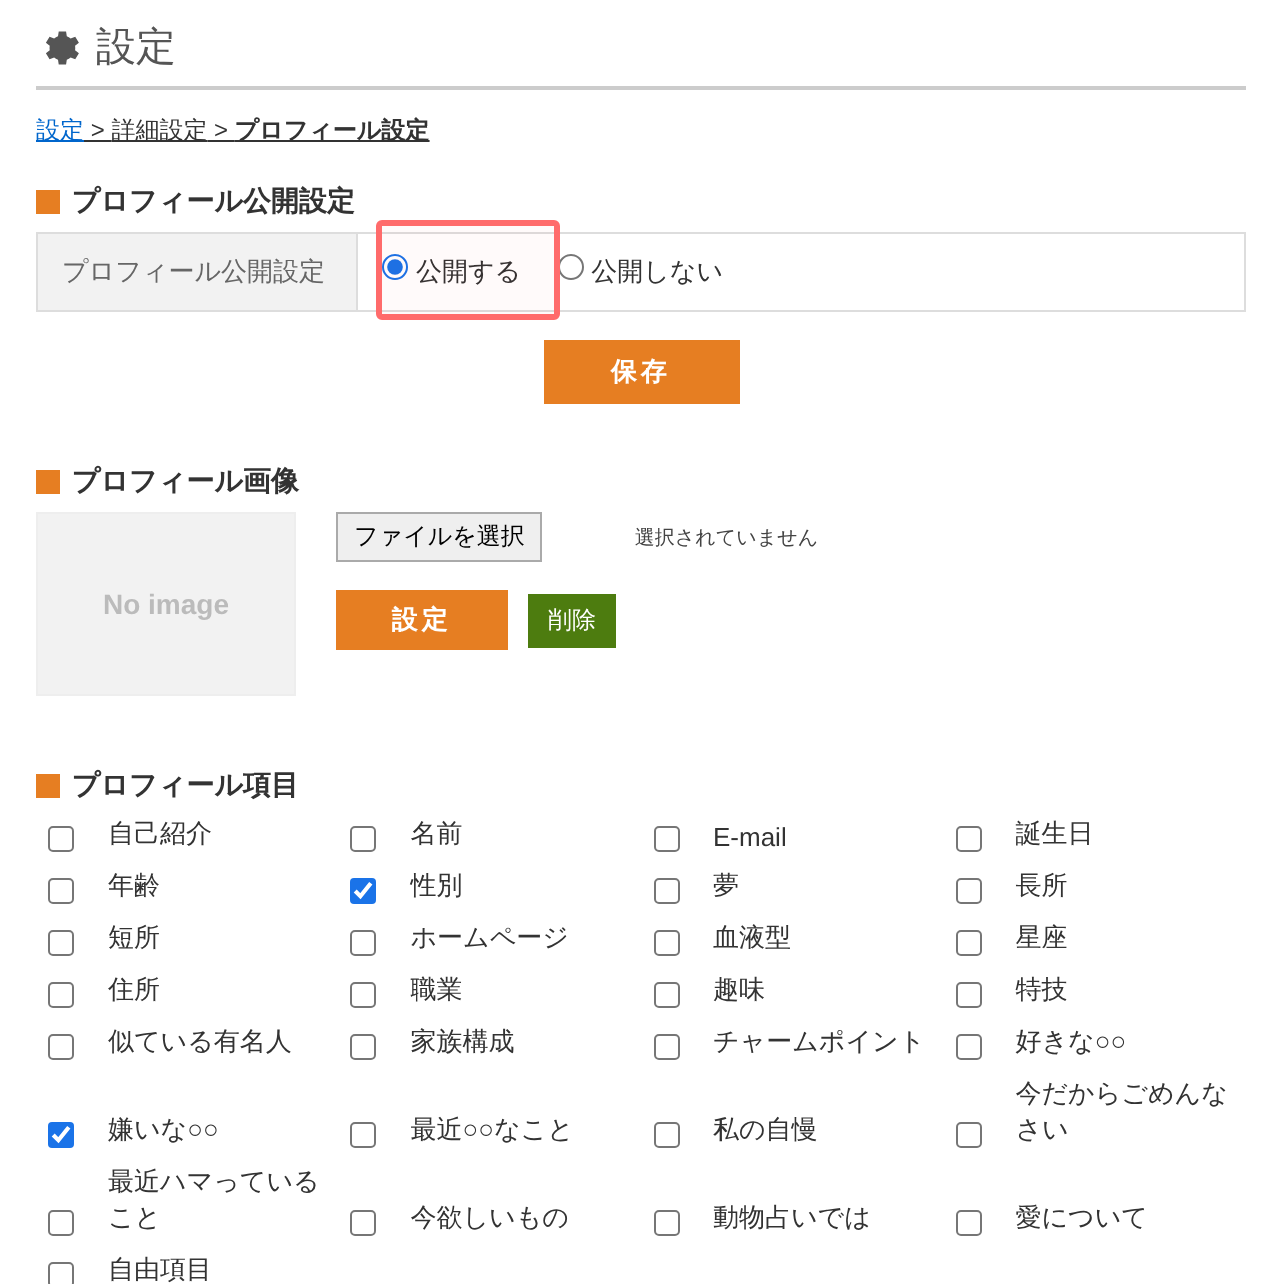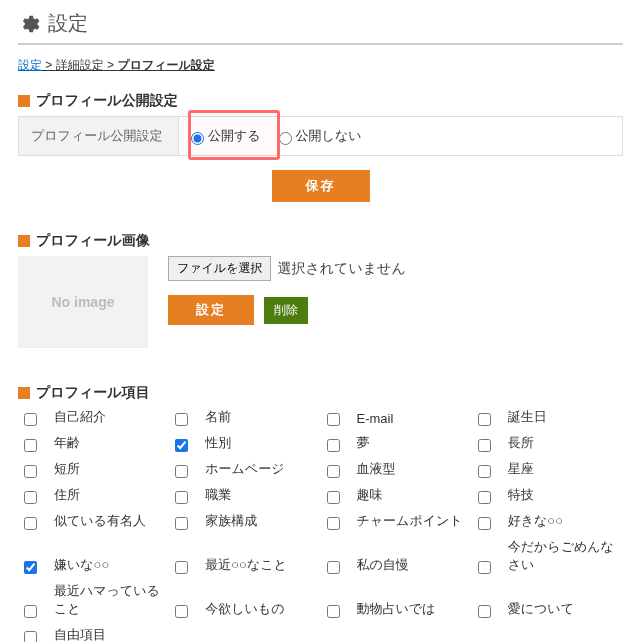--- a/index.html
+++ b/index.html
@@ -76,21 +76,21 @@
     }
     .settings-value {
       padding: 8px 12px;
       flex: 1;
       display: flex;
       align-items: center;
       gap: 18px;
     }
     .radio-wrap {
       display: inline-flex;
-      align-items: flex-end;
+      align-items: flex-start;
       gap: 4px;
     }
     .radio-wrap input[type=radio] {
       accent-color: #1a73e8;
       width: 13px; height:13px;
     }
     .highlight-box {
       position: absolute;
       border: 3px solid #ff6b6b;
       background: rgba(255,0,0,0.02);
@@ -128,21 +128,21 @@
       align-items:center;
       gap:6px;
     }
     .file-btn {
       border: 1px solid #aaa;
       background: #efefef;
       padding: 3px 8px;
       font-size: 12px;
       cursor: pointer;
     }
-    .file-text { color: #444; font-size: 14px; }
+    .file-text { color: #444; font-size: 10px; margin-left: 40px; }
 
     .image-section {
       display: flex;
       gap: 20px;
       align-items: flex-start;
       margin-bottom: 36px;
     }
     .noimage {
       width: 130px;
       height: 92px;

